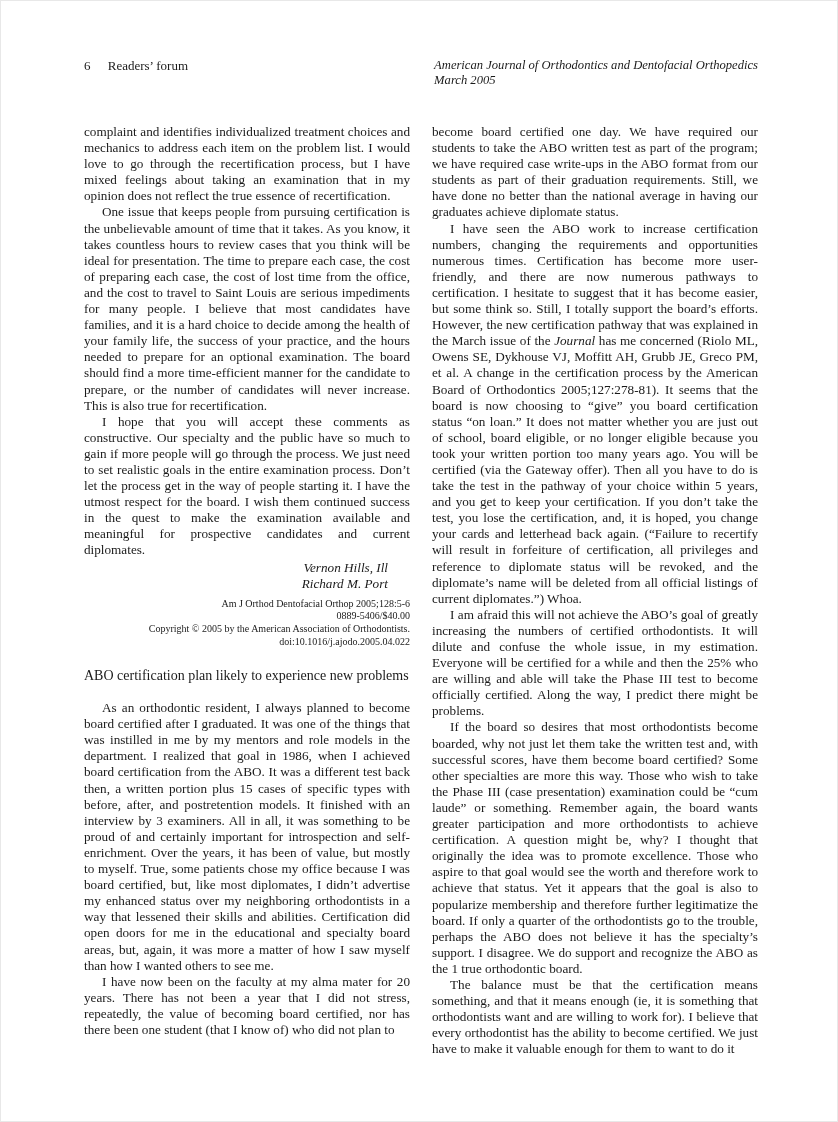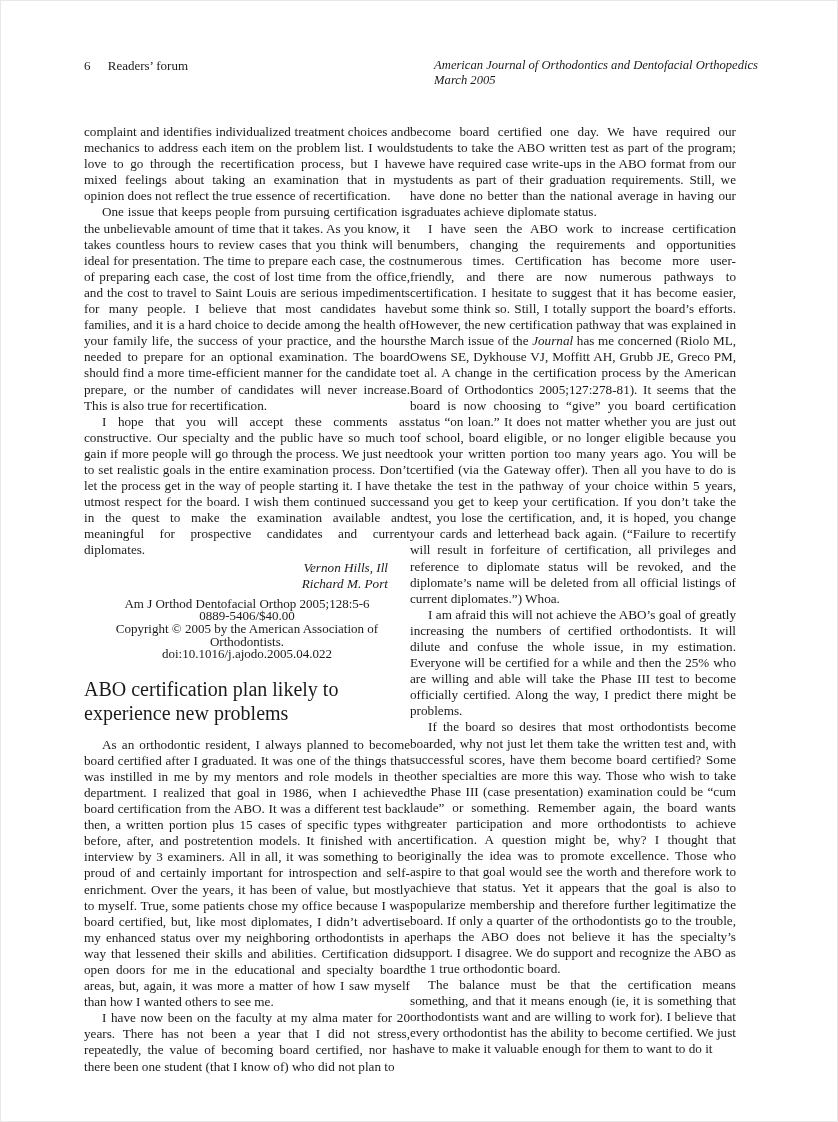--- a/index.html
+++ b/index.html
@@ -37,20 +37,21 @@
   .section-title {
   }
   .header-right {
     text-align: left;
     font-style: italic;
     font-size: 12.6px;
     line-height: 15px;
   }
   .columns {
     display: flex;
+    gap: 22px;
   }
   .col {
     width: 326px;
     font-size: 13.2px;
     line-height: 16.1px;
     text-align: justify;
   }
   .col p {
     margin: 0;
     text-indent: 18px;
@@ -58,28 +59,28 @@
   .col p.no-indent {
     text-indent: 0;
   }
   .signature {
     text-align: right;
     font-style: italic;
     padding-right: 22px;
     margin: 1px 0 6px 0;
   }
   .citation {
-    font-size: 13px;
+    font-size: 10px;
     line-height: 12.6px;
-    text-align: center;
+    text-align: right;
     margin-bottom: 4px;
   }
   .article-title {
     font-weight: normal;
-    font-size: 20px;
+    font-size: 14px;
     line-height: 24px;
     margin: 16px 0 12px 0;
     text-align: left;
     text-indent: 0;
   }
 </style>
 </head>
 <body>
 
 <div class="page">

